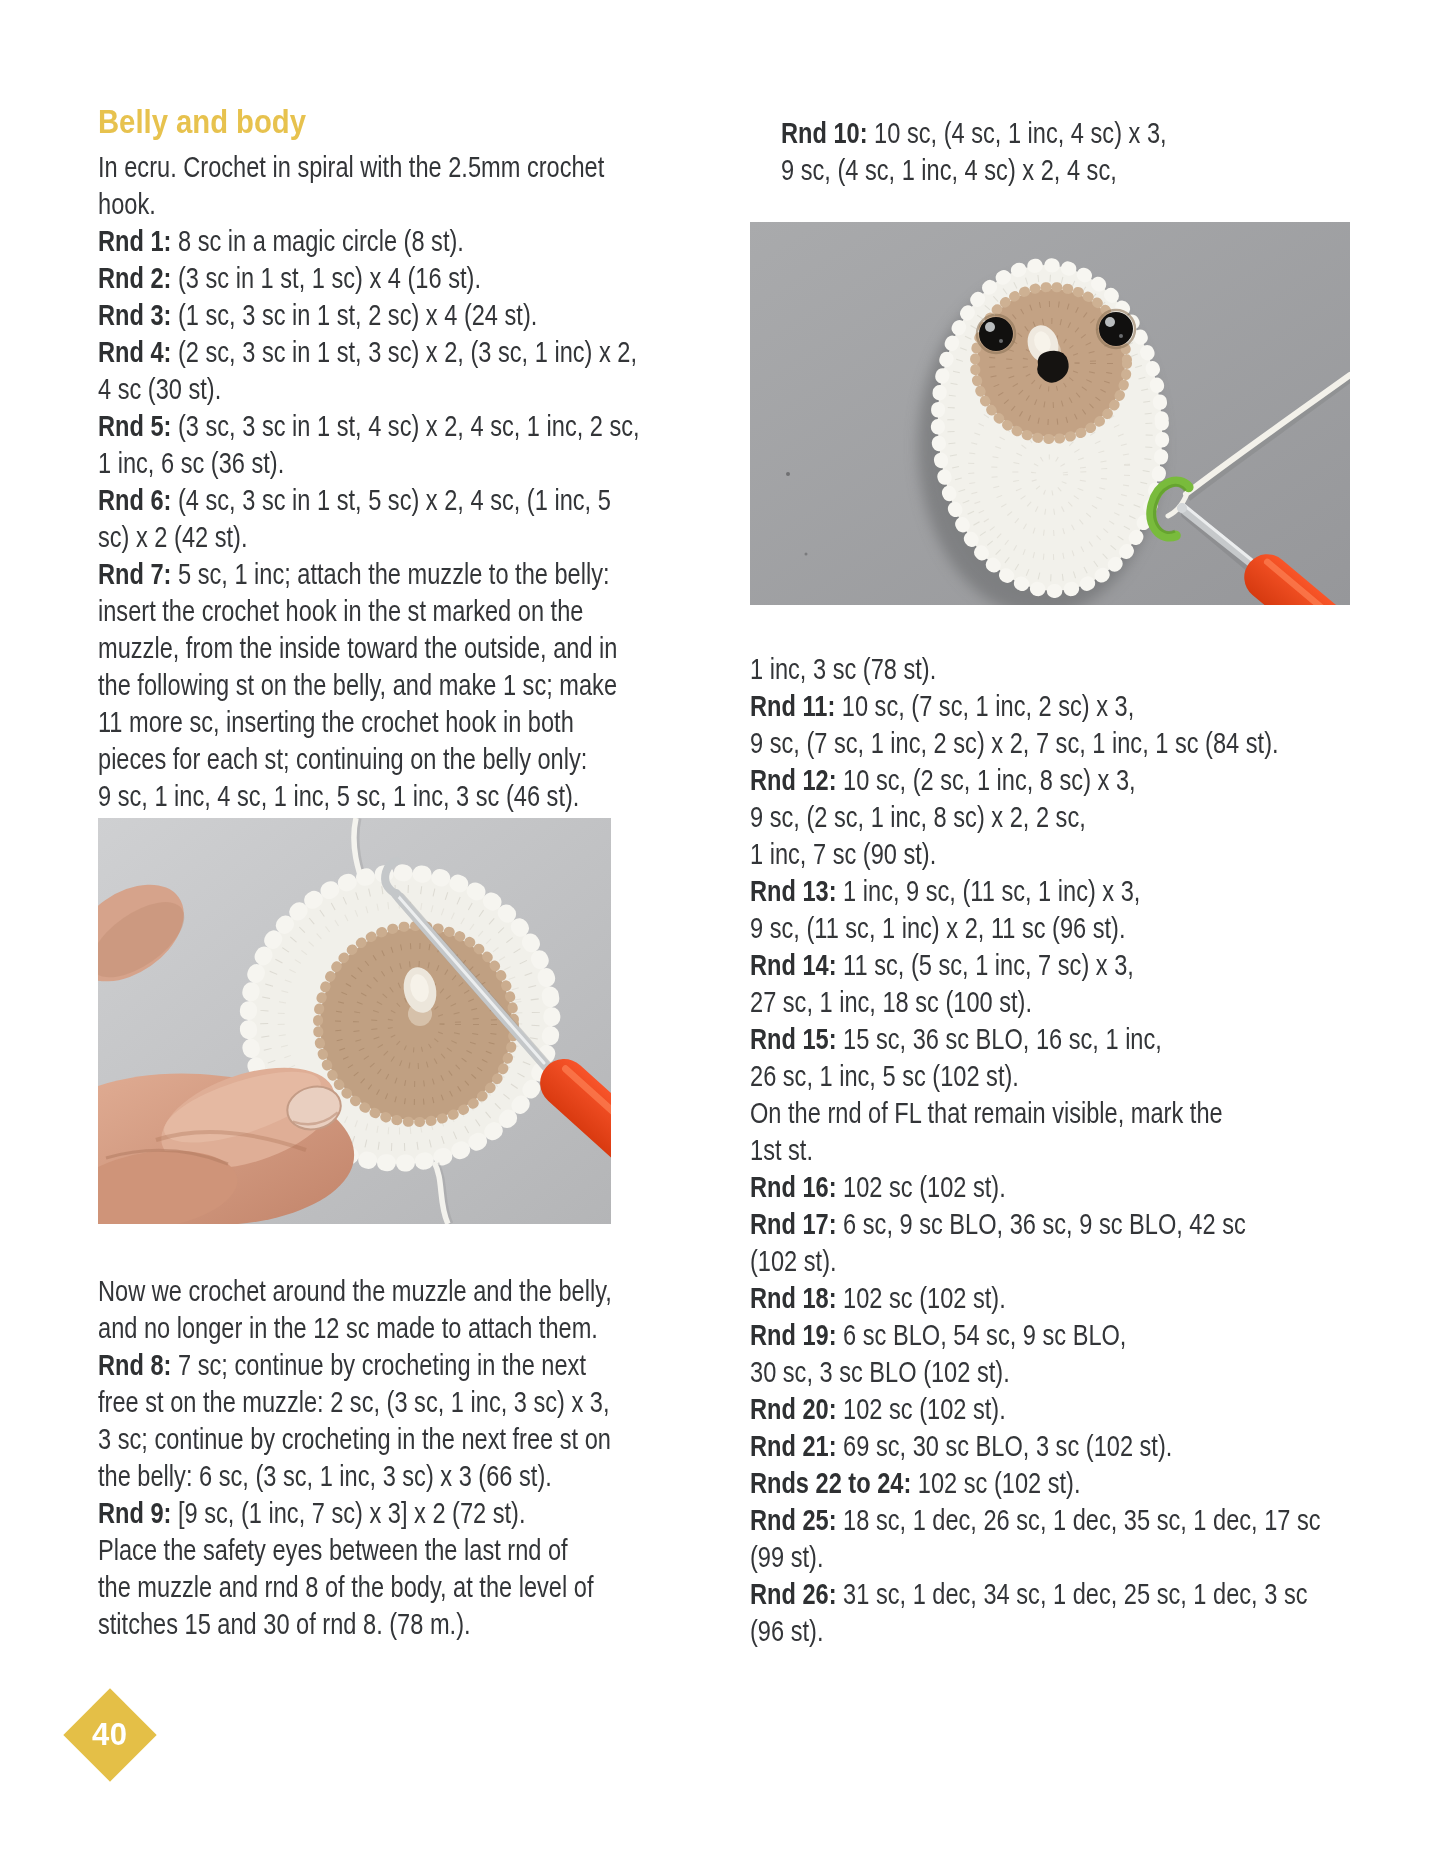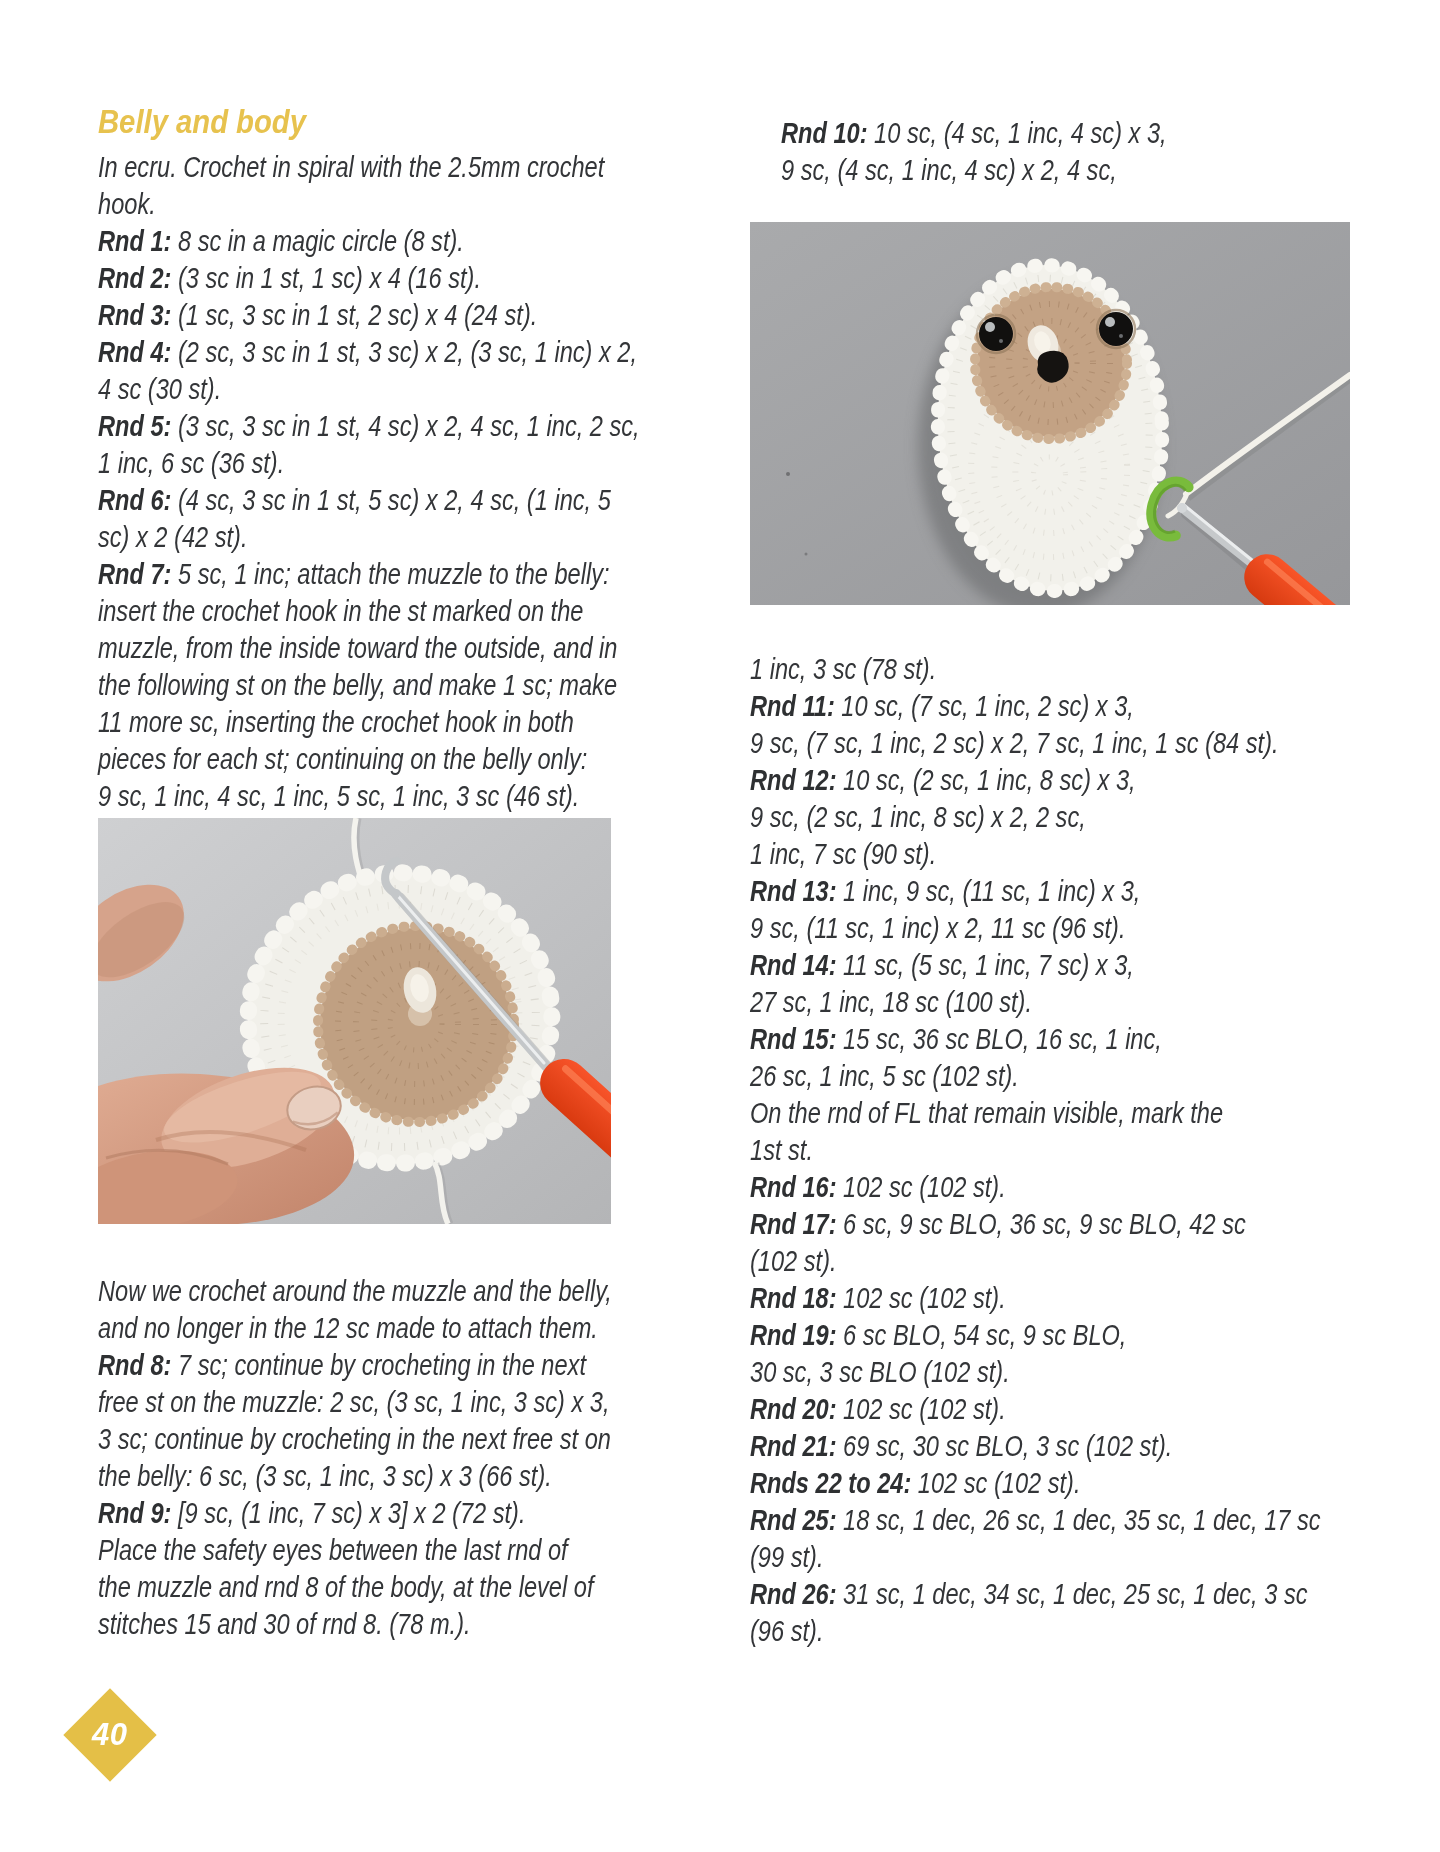--- a/index.html
+++ b/index.html
@@ -1,18 +1,18 @@
 <!DOCTYPE html>
 <html><head>
 <meta charset="utf-8">
 <style>
   html,body { margin:0; padding:0; background:#ffffff; }
   .page {
     position:relative; width:1440px; height:1852px; background:#ffffff;
-    overflow:hidden; font-family:"Liberation Sans", sans-serif; color:#333538;font-style:italic;
+    overflow:hidden; font-family:"Liberation Sans", sans-serif; color:#333538;
   }
   .heading {
     position:absolute; left:98px; top:102px; margin:0;
     font-size:34px; font-weight:700; color:#e7c24e;
     transform:scaleX(.86); transform-origin:left top; white-space:nowrap;
   }
   .textblock {
     position:absolute; width:880px;
     font-size:29.5px; line-height:37px;
     transform:scaleX(.80); transform-origin:left top;

